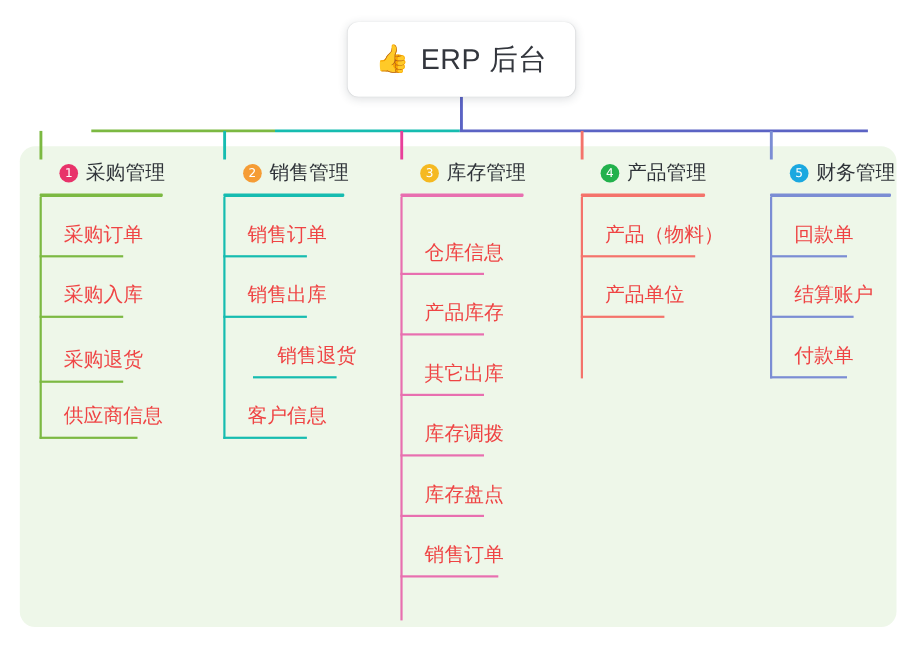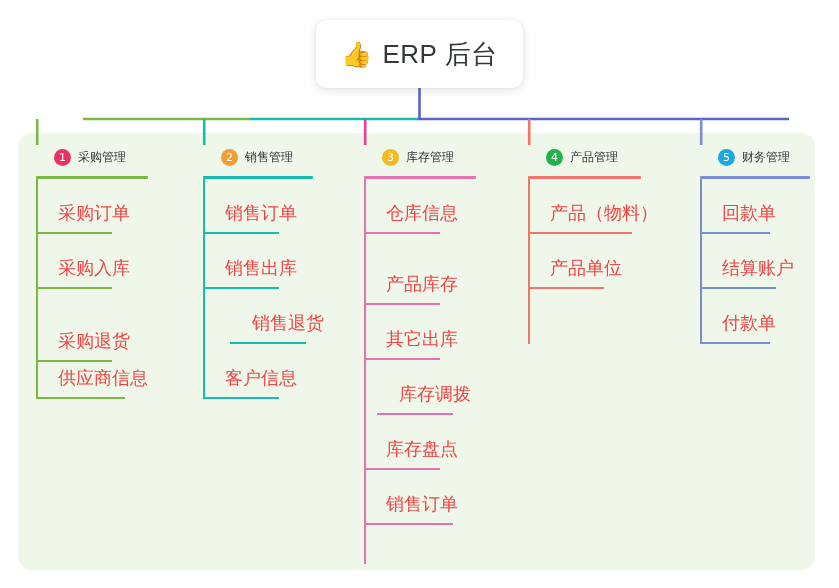--- a/index.html
+++ b/index.html
@@ -88,21 +88,21 @@
     height: 17px;
     border-radius: 50%;
     color: #ffffff;
     font-size: 11px;
     line-height: 17px;
     text-align: center;
     flex: 0 0 auto;
     font-family: "DejaVu Sans", sans-serif;
   }
   .branch-title {
-    font-size: 12px;
+    font-size: 18px;
     color: #2f3339;
     white-space: nowrap;
   }
   .branch-rule {
     height: 3px;
     margin-top: 7px;
     border-radius: 1px;
   }
 
   
@@ -170,21 +170,21 @@
         <div class="leaves" style="height: 220px;">
           <div class="spine" style="background: rgb(124, 185, 66); height: 220px;"></div>
           <div class="leaf" style="top: 0px;">
             <span class="leaf-label">采购订单</span>
             <div class="leaf-rule" style="background: rgb(124, 185, 66); width: 76px;"></div>
           </div>
           <div class="leaf" style="top: 0px;">
             <span class="leaf-label">采购入库</span>
             <div class="leaf-rule" style="background: rgb(124, 185, 66); width: 76px;"></div>
           </div>
-          <div class="leaf" style="top: 18px;">
+          <div class="leaf" style="top: 4px;">
             <span class="leaf-label">采购退货</span>
             <div class="leaf-rule" style="background: rgb(124, 185, 66); width: 76px;"></div>
           </div>
           <div class="leaf" style="top: 0px;">
             <span class="leaf-label">供应商信息</span>
             <div class="leaf-rule" style="background: rgb(124, 185, 66); width: 89px;"></div>
           </div>
         </div>
       </div>
       <div class="branch" style="left: 203px; width: 110px;">
@@ -214,33 +214,33 @@
         </div>
       </div>
       <div class="branch" style="left: 364px; width: 112px;">
         <div class="branch-header">
           <span class="badge" style="background: rgb(245, 185, 33);">3</span>
           <span class="branch-title">库存管理</span>
         </div>
         <div class="branch-rule" style="background: rgb(232, 111, 176); width: 112px;"></div>
         <div class="leaves" style="height: 385px;">
           <div class="spine" style="background: rgb(232, 111, 176); height: 385px;"></div>
-          <div class="leaf" style="top: 0px;">
+          <div class="leaf" style="top: 16px;">
             <span class="leaf-label">仓库信息</span>
             <div class="leaf-rule" style="background: rgb(232, 111, 176); width: 76px;"></div>
           </div>
           <div class="leaf" style="top: 0px; margin-top: 16px;">
             <span class="leaf-label">产品库存</span>
             <div class="leaf-rule" style="background: rgb(232, 111, 176); width: 76px;"></div>
           </div>
           <div class="leaf" style="top: 0px;">
             <span class="leaf-label">其它出库</span>
             <div class="leaf-rule" style="background: rgb(232, 111, 176); width: 76px;"></div>
           </div>
-          <div class="leaf" style="top: 0px; margin-left: 13px;">
+          <div class="leaf" style="top: 0px;">
             <span class="leaf-label">库存调拨</span>
             <div class="leaf-rule" style="background: rgb(232, 111, 176); width: 76px;"></div>
           </div>
           <div class="leaf" style="top: 0px;">
             <span class="leaf-label">库存盘点</span>
             <div class="leaf-rule" style="background: rgb(232, 111, 176); width: 76px;"></div>
           </div>
           <div class="leaf" style="top: 0px;">
             <span class="leaf-label">销售订单</span>
             <div class="leaf-rule" style="background: rgb(232, 111, 176); width: 89px;"></div>

